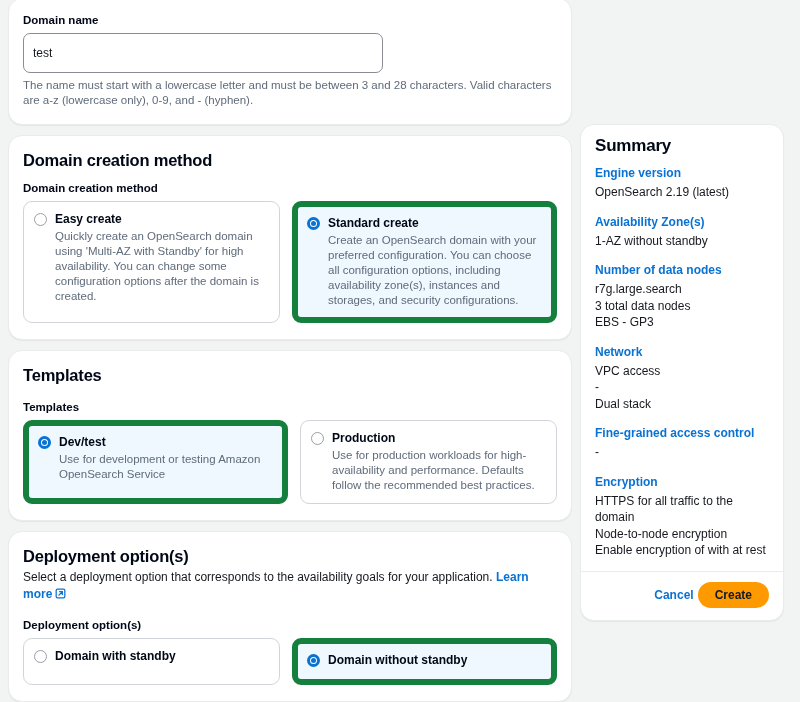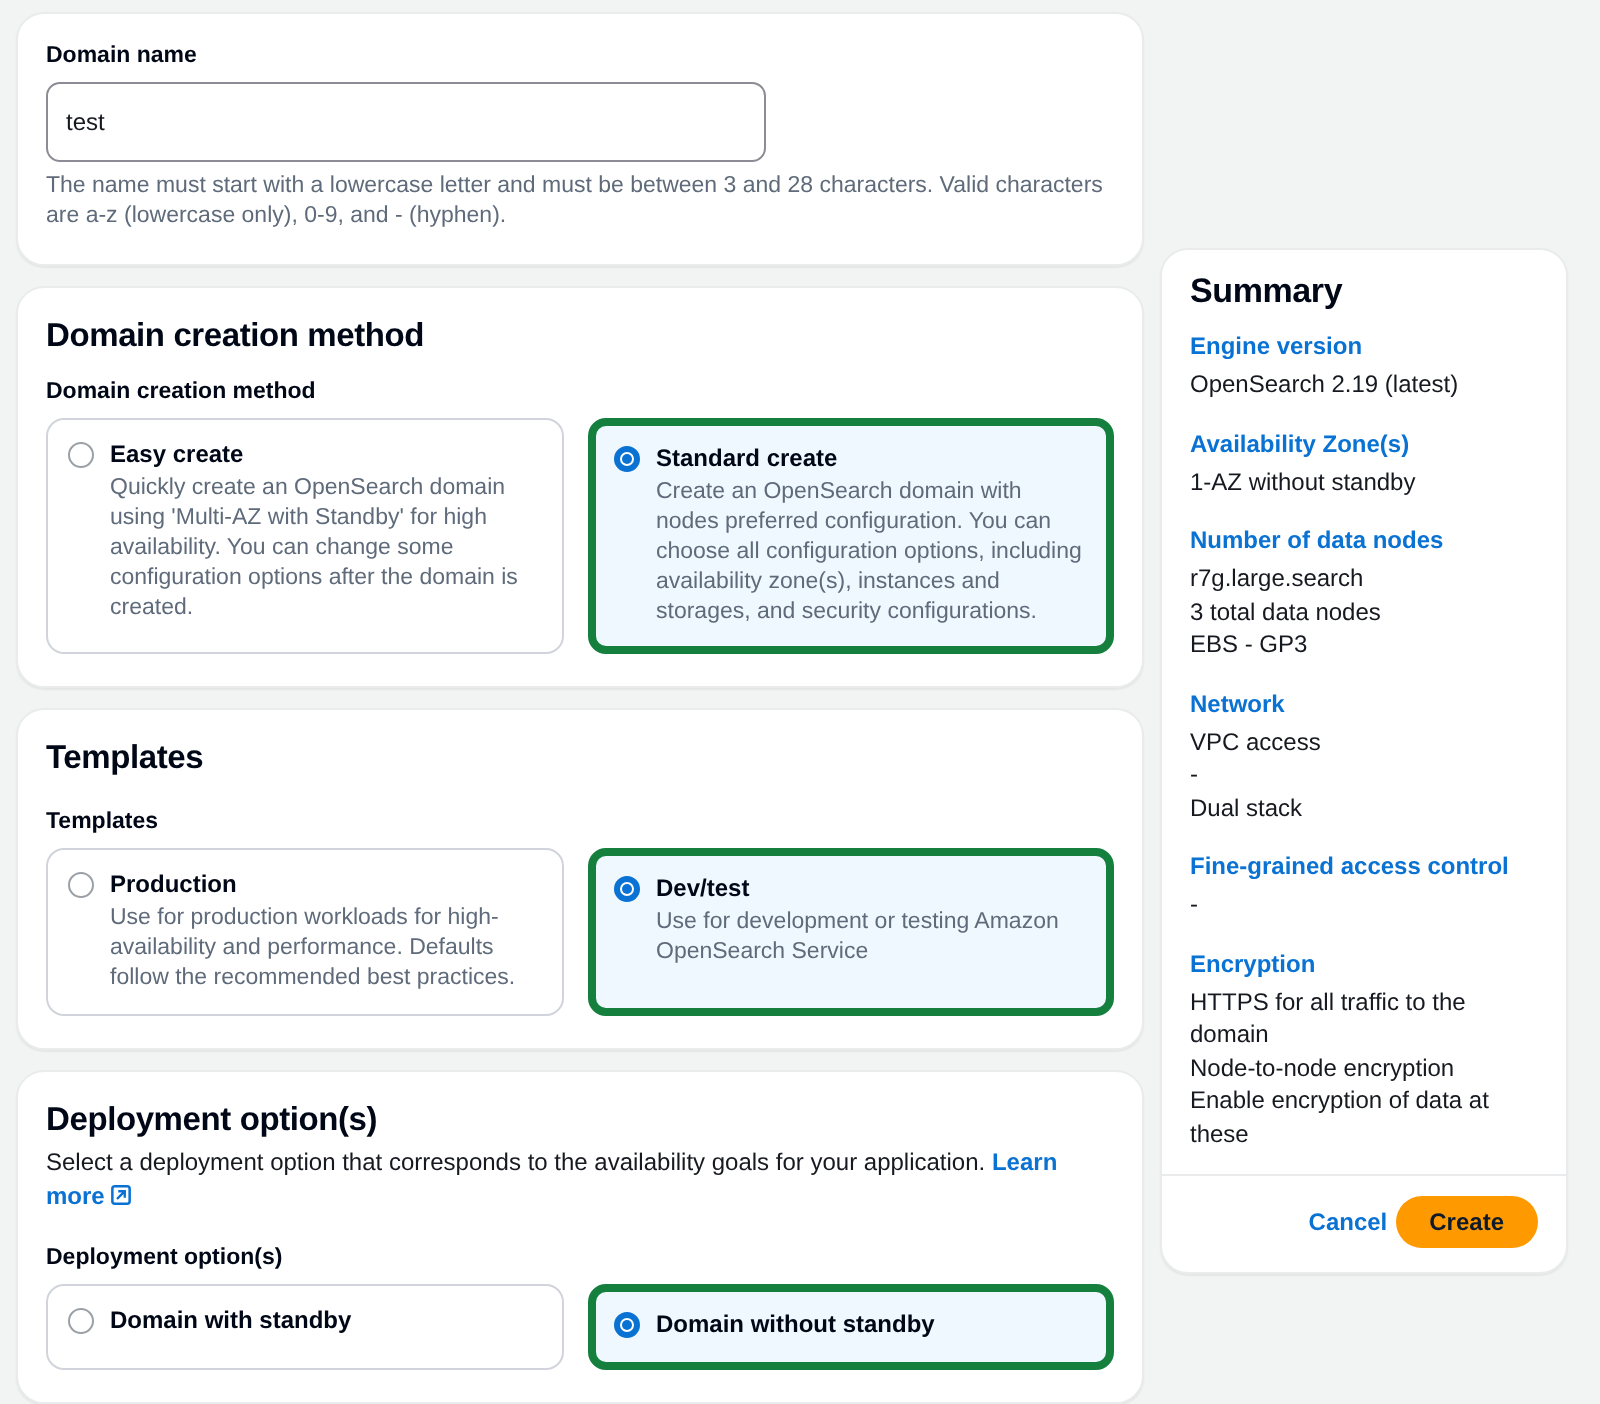--- a/index.html
+++ b/index.html
@@ -122,21 +122,21 @@
     box-sizing: border-box;
     border: 1px solid #d1d5db;
     border-radius: 9px;
     background: #ffffff;
     padding: 9px 10px 10px 10px;
     display: flex;
     gap: 8px;
     cursor: pointer;
   }
   .tile.selected {
-    border: 4px solid #15803d;
+    border: 6px solid #15803d;
     background: #f0f8ff;
     padding: 8px 9px 9px 9px;
   }
   .tile-body { flex: 1 1 auto; }
   .tile-title {
     font-size: 12px;
     font-weight: bold;
     color: #000716;
     line-height: 16px;
     margin-bottom: 2px;
@@ -285,42 +285,42 @@
           <span class="radio"></span>
           <div class="tile-body">
             <div class="tile-title">Easy create</div>
             <div class="tile-desc">Quickly create an OpenSearch domain using 'Multi-AZ with Standby' for high availability. You can change some configuration options after the domain is created.</div>
           </div>
         </div>
         <div class="tile selected">
           <span class="radio on"></span>
           <div class="tile-body">
             <div class="tile-title">Standard create</div>
-            <div class="tile-desc">Create an OpenSearch domain with nodes preferred configuration. You can choose all configuration options, including availability zone(s), instances and storages, and security configurations.</div>
+            <div class="tile-desc">Create an OpenSearch domain with your preferred configuration. You can choose all configuration options, including availability zone(s), instances and storages, and security configurations.</div>
           </div>
         </div>
       </div>
     </div>
 
     <div class="card">
       <h2 class="card-h2">Templates</h2>
       <div class="field-label spaced">Templates</div>
       <div class="tiles">
+        <div class="tile selected">
+          <span class="radio on"></span>
+          <div class="tile-body">
+            <div class="tile-title">Dev/test</div>
+            <div class="tile-desc">Use for development or testing Amazon OpenSearch Service</div>
+          </div>
+        </div>
         <div class="tile">
           <span class="radio"></span>
           <div class="tile-body">
             <div class="tile-title">Production</div>
             <div class="tile-desc">Use for production workloads for high-availability and performance. Defaults follow the recommended best practices.</div>
-          </div>
-        </div>
-        <div class="tile selected">
-          <span class="radio on"></span>
-          <div class="tile-body">
-            <div class="tile-title">Dev/test</div>
-            <div class="tile-desc">Use for development or testing Amazon OpenSearch Service</div>
           </div>
         </div>
       </div>
     </div>
 
     <div class="card">
       <h2 class="card-h2">Deployment option(s)</h2>
       <div class="card-desc">
         <span>Select a deployment option that corresponds to the availability goals for your application.</span>
         <a class="link" href="#"><span>Learn more</span><span class="ext-icon"><svg width="11" height="11" viewBox="0 0 14 14">
@@ -381,21 +381,21 @@
 
         <div class="sum-group">
           <div class="sum-head">Fine-grained access control</div>
           <div class="sum-line">-</div>
         </div>
 
         <div class="sum-group">
           <div class="sum-head">Encryption</div>
           <div class="sum-line">HTTPS for all traffic to the domain</div>
           <div class="sum-line">Node-to-node encryption</div>
-          <div class="sum-line">Enable encryption of data at these</div>
+          <div class="sum-line">Enable encryption of with at rest</div>
         </div>
       </div>
 
       <div class="summary-footer">
         <button class="btn-cancel">Cancel</button>
         <button class="btn-create">Create</button>
       </div>
     </div>
   </div>
 

